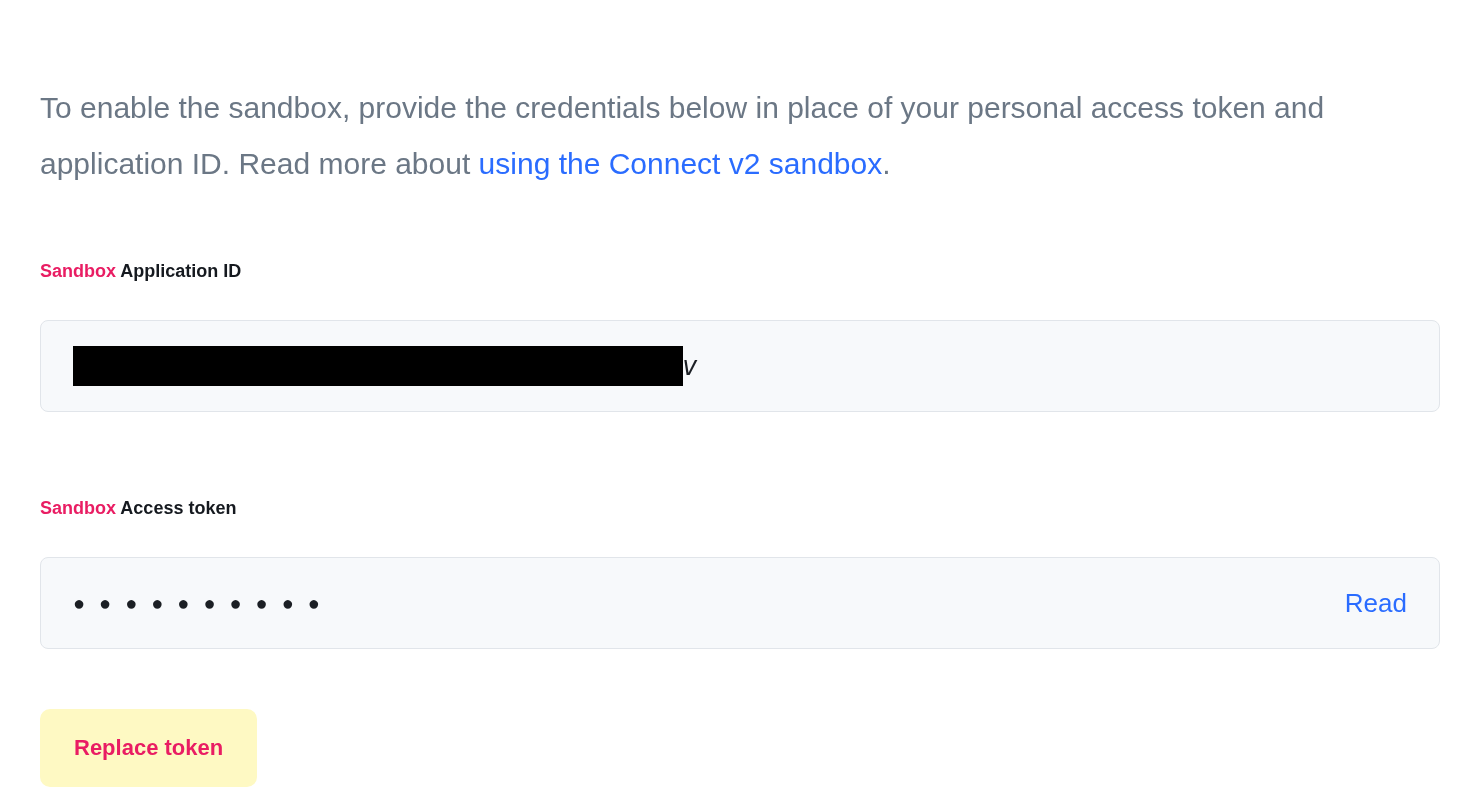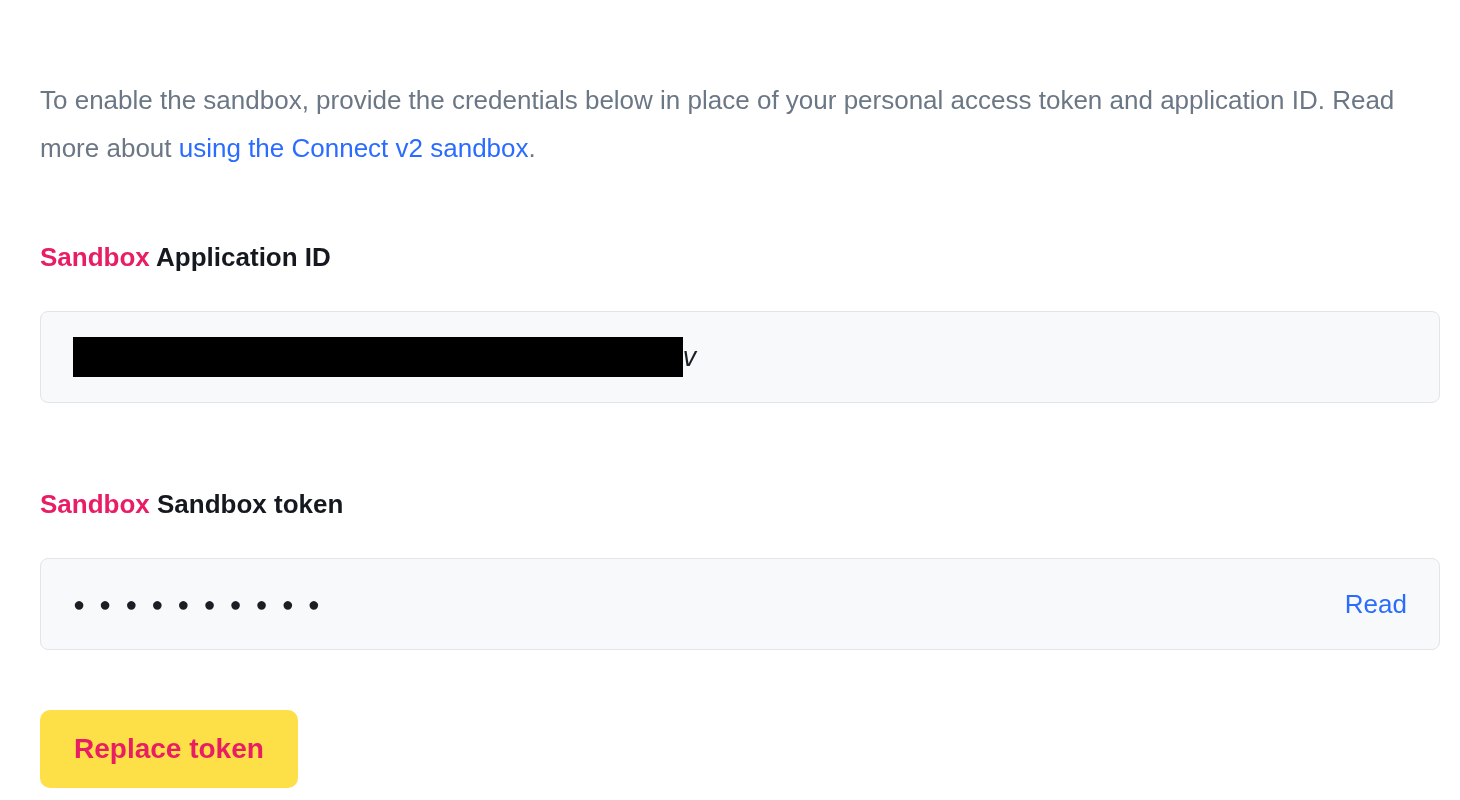--- a/index.html
+++ b/index.html
@@ -8,32 +8,32 @@
     padding: 0;
     font-family: -apple-system, BlinkMacSystemFont, "Segoe UI", Helvetica, Arial, sans-serif;
     background: #fff;
     color: #1b1f24;
   }
   .page {
     width: 1460px;
     padding: 50px 40px 30px 40px;
   }
   .intro {
-    font-size: 26px;
+    font-size: 30px;
     line-height: 1.85;
     color: #6b7785;
     margin-bottom: 70px;
     max-width: 1400px;
   }
   .intro a {
     color: #2a6cff;
     text-decoration: none;
   }
   .section-heading {
-    font-size: 26px;
+    font-size: 18px;
     font-weight: 700;
     color: #15191f;
     margin-bottom: 38px;
   }
   .section-heading .prefix {
     color: #e91d63;
   }
   .field-box {
     display: flex;
     align-items: center;
@@ -75,25 +75,25 @@
     color: #2a6cff;
     text-decoration: none;
     font-size: 26px;
   }
   .replace-btn {
     display: inline-flex;
     align-items: center;
     justify-content: center;
     height: 78px;
     padding: 0 34px;
-    background: #fde047;
+    background: #fef9c3;
     border: none;
     border-radius: 10px;
     color: #e91d63;
-    font-size: 28px;
+    font-size: 22px;
     font-weight: 700;
     cursor: pointer;
   }
 </style>
 </head>
 <body>
 
 <div class="page">
 
   <p class="intro">
@@ -109,21 +109,21 @@
   <div class="field-box">
     <span class="redacted-wrap">
       <span class="redacted-bar"></span>
         <span class="redacted-trail">v</span>
     </span>
   </div>
 
   
   <div class="section-heading">
     <span class="prefix">Sandbox</span>
-    <span>Sandbox token</span>
+    <span>Access token</span>
   </div>
   <div class="field-box last">
     <span class="masked-dots">●●●●●●●●●●</span>
     <a href="#" class="show-link">Read</a>
   </div>
 
   
   <button class="replace-btn">Replace token</button>
 
 </div>

